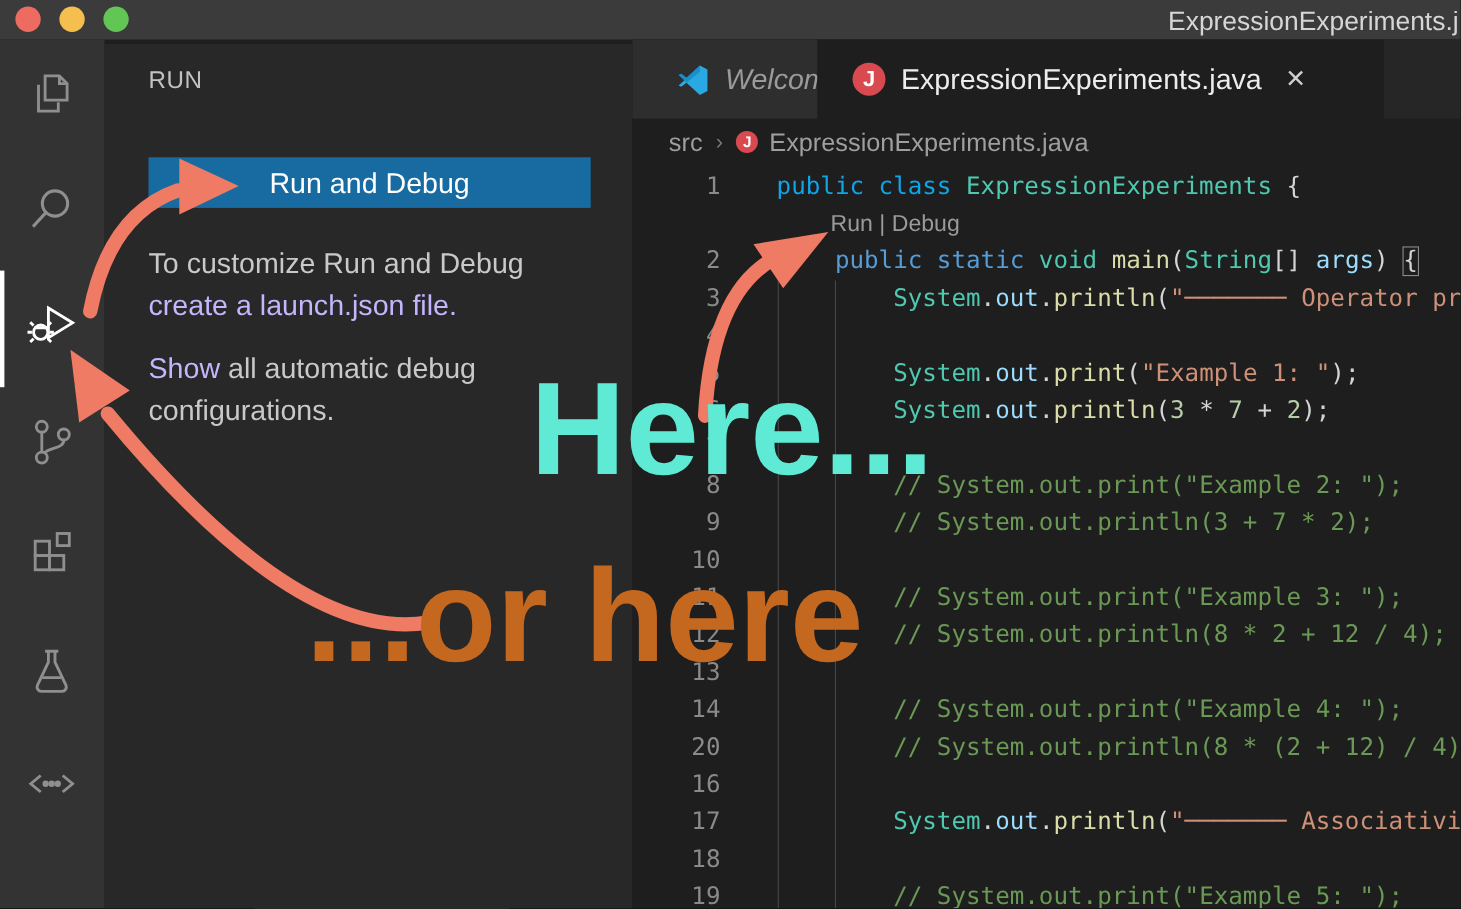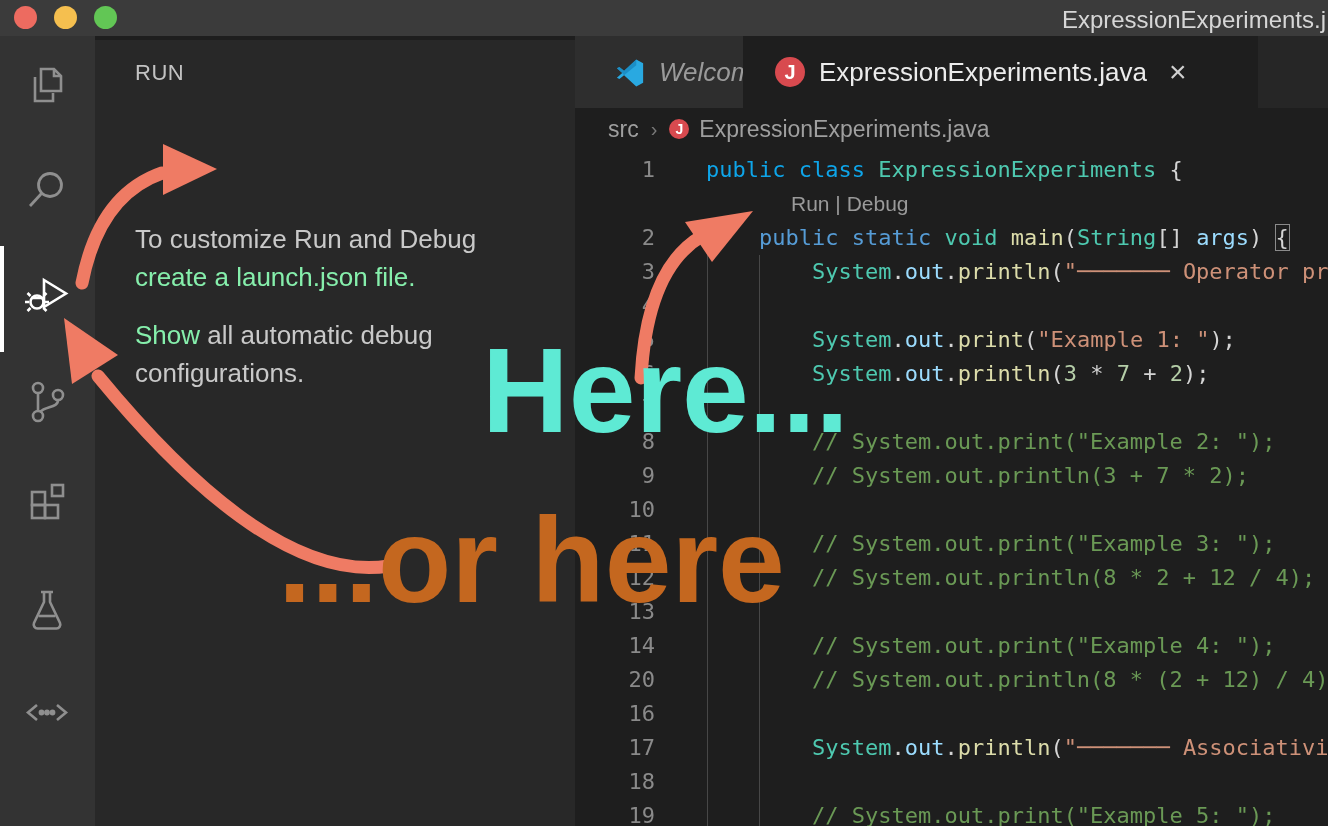--- a/index.html
+++ b/index.html
@@ -18,21 +18,21 @@
   .ab-item { position:absolute; left:23px; width:48px; height:48px; }
   .ab-item svg { width:48px; height:48px; display:block; }
   .ab-indicator { position:absolute; left:0; top:210px; width:4px; height:106px; background:#ffffff; }
   
   .sidebar { position:absolute; left:95px; top:40px; width:480px; height:790px; background:#282828; }
   .run-title { position:absolute; left:40px; top:20px; font-size:22px; color:#c2c2c2; letter-spacing:0.5px; }
   .runbtn { position:absolute; left:40px; top:103px; width:402px; height:46px; background:#176ba0;
             color:#ffffff; font-size:26px; display:flex; align-items:center; justify-content:center; cursor:pointer; }
   .sb-para { position:absolute; left:40px; width:410px; font-size:26px; line-height:38px; color:#c9c9c9; }
   .sb-para.p1 { top:180px; } .sb-para.p2 { top:276px; }
-  .sb-link { color:#86efac; cursor:pointer;margin-top:31px; }
+  .sb-link { color:#c4b5fd; cursor:pointer;margin-top:31px; }
   
   .main { position:absolute; left:575px; top:36px; width:753px; height:790px; background:#1e1e1e; }
   .tabbar { position:absolute; left:0; top:0; width:753px; height:72px; background:#262626; }
   .tab { position:absolute; top:0; height:72px; display:flex; align-items:center; }
   .tab.welcome { left:0; width:168px; background:#2e2e2e; }
   .tab.active  { left:168px; width:515px; background:#1e1e1e; }
   .tab .ticon { width:30px; height:30px; margin-left:40px; flex:0 0 auto; }
   .tab.active .ticon { margin-left:32px; }
   .tab-label { margin-left:14px; font-size:26px; white-space:nowrap; }
   .tab.welcome .tab-label { color:#9a9a9a; font-style:italic; }
@@ -48,21 +48,21 @@
   .breadcrumb .bc-sep { margin:0 12px; color:#7a7a7a; font-size:20px; }
   .breadcrumb .jicon { margin-right:10px; }
   .codearea { position:absolute; left:0; top:114px; width:753px; height:676px; background:#1e1e1e; overflow:hidden; }
   .guide { position:absolute; width:1px; background:#474747; bottom:0; }
   .row { position:absolute; left:0; height:34px; width:753px; white-space:pre; }
   .lnum { position:absolute; left:0; top:0; width:80px; text-align:right; color:#8a8a8a;
           font-family:"DejaVu Sans Mono", monospace; font-size:22px; line-height:34px; }
   .ltext { position:absolute; left:131px; top:0; font-family:"DejaVu Sans Mono", monospace;
            font-size:22px; line-height:34px; }
   .codelens { position:absolute; left:180px; font-size:21px; line-height:34px; color:#9a9a9a;
-              font-family:"Liberation Sans", sans-serif; cursor:pointer;margin-left:36px; }
+              font-family:"Liberation Sans", sans-serif; cursor:pointer; }
   .boxed { outline:1px solid #8a8a8a; }
   
   .anno-svg { position:absolute; left:0; top:0; width:1328px; height:826px; z-index:50; pointer-events:none; }
   .anno-text { position:absolute; z-index:60; font-size:120px; font-weight:bold; line-height:1;
                white-space:nowrap; pointer-events:none; }
 </style>
 </head>
 <body>
 
 <div class="screen">
@@ -125,20 +125,23 @@
           <path d="M34 17 L43 24.5 L34 32"></path>
         <circle cx="18.5" cy="24.5" r="1.6" fill="#8f8f8f"></circle>
         <circle cx="24" cy="24.5" r="1.6" fill="#8f8f8f"></circle>
         <circle cx="29.5" cy="24.5" r="1.6" fill="#8f8f8f"></circle>
       </svg>
     </div>
   </div>
 
   <div class="sidebar">
     <div class="run-title">RUN</div>
+    <div class="runbtn">
+      <span>Run and Debug</span>
+    </div>
     <div class="sb-para p1">
       <span>To customize Run and Debug </span><span class="sb-link">create a launch.json file.</span>
     </div>
     <div class="sb-para p2">
       <span class="sb-link">Show</span><span> all automatic debug configurations.</span>
     </div>
   </div>
 
   <div class="main">
 

